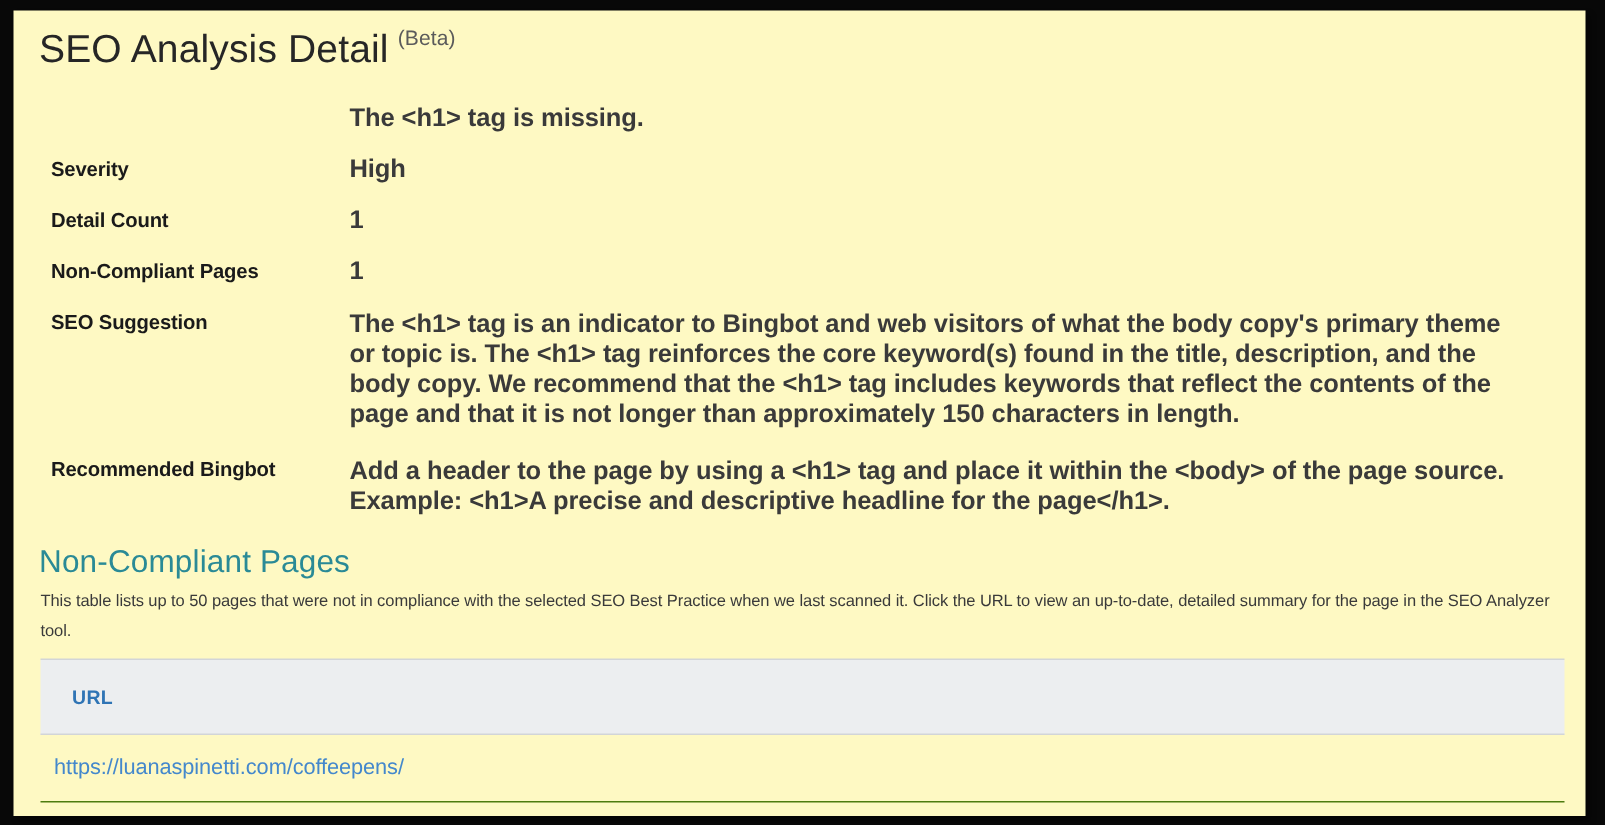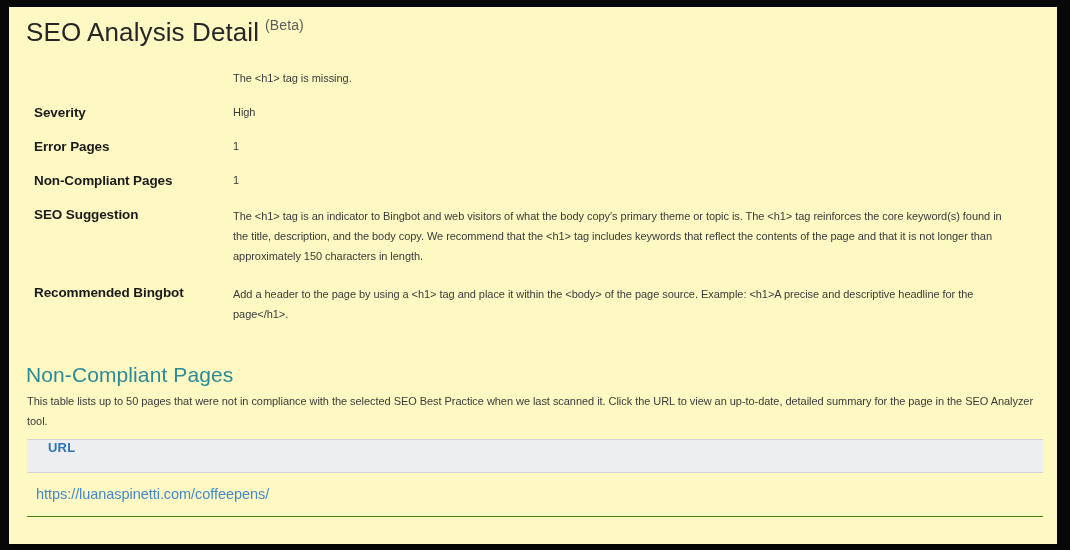--- a/index.html
+++ b/index.html
@@ -78,24 +78,25 @@
     width: 195px;
     font-size: 13.5px;
     font-weight: bold;
     color: #1a1a1a;
     letter-spacing: -.1px;
     line-height: 17px;
   }
   .detail-value {
     margin-left: 224px;
     width: 785px;
-    font-size: 11px;
+    font-size: 17px;
     color: #3a3a3a;
     line-height: 20px;
     letter-spacing: -.05px;
+    font-weight: bold;
   }
   .detail-row.compact .detail-value { line-height: 17px; }
 
   
   #section-heading {
     position: absolute;
     left: 17px;
     top: 357px;
     font-size: 21px;
     font-weight: 400;
@@ -121,21 +122,21 @@
     top: 432px;
     width: 1016px;
     border-collapse: collapse;
     table-layout: fixed;
   }
   #pages-table th {
     background: #eceef0;
     border-top: 1px solid #d2d5d8;
     border-bottom: 1px solid #d2d5d8;
     text-align: left;
-    padding: 0 0 17px 21px;
+    padding: 17px 0 17px 21px;
     font-size: 13px;
     font-weight: bold;
     color: #2f74b5;
     letter-spacing: .2px;
   }
   #pages-table td {
     border-bottom: 1px solid #4d7c0f;
     padding: 13px 0 14px 9px;
     font-size: 14px;
     vertical-align: middle;
@@ -162,21 +163,21 @@
       <div class="detail-row compact">
         <div class="detail-value">The &lt;h1&gt; tag is missing.</div>
       </div>
 
       <div class="detail-row compact">
         <div class="detail-label">Severity</div>
         <div class="detail-value">High</div>
       </div>
 
       <div class="detail-row compact">
-        <div class="detail-label">Error Pages</div>
+        <div class="detail-label">Detail Count</div>
         <div class="detail-value">1</div>
       </div>
 
       <div class="detail-row compact">
         <div class="detail-label">Non-Compliant Pages</div>
         <div class="detail-value">1</div>
       </div>
 
       <div class="detail-row" style="margin-bottom:18px;">
         <div class="detail-label">SEO Suggestion</div>

